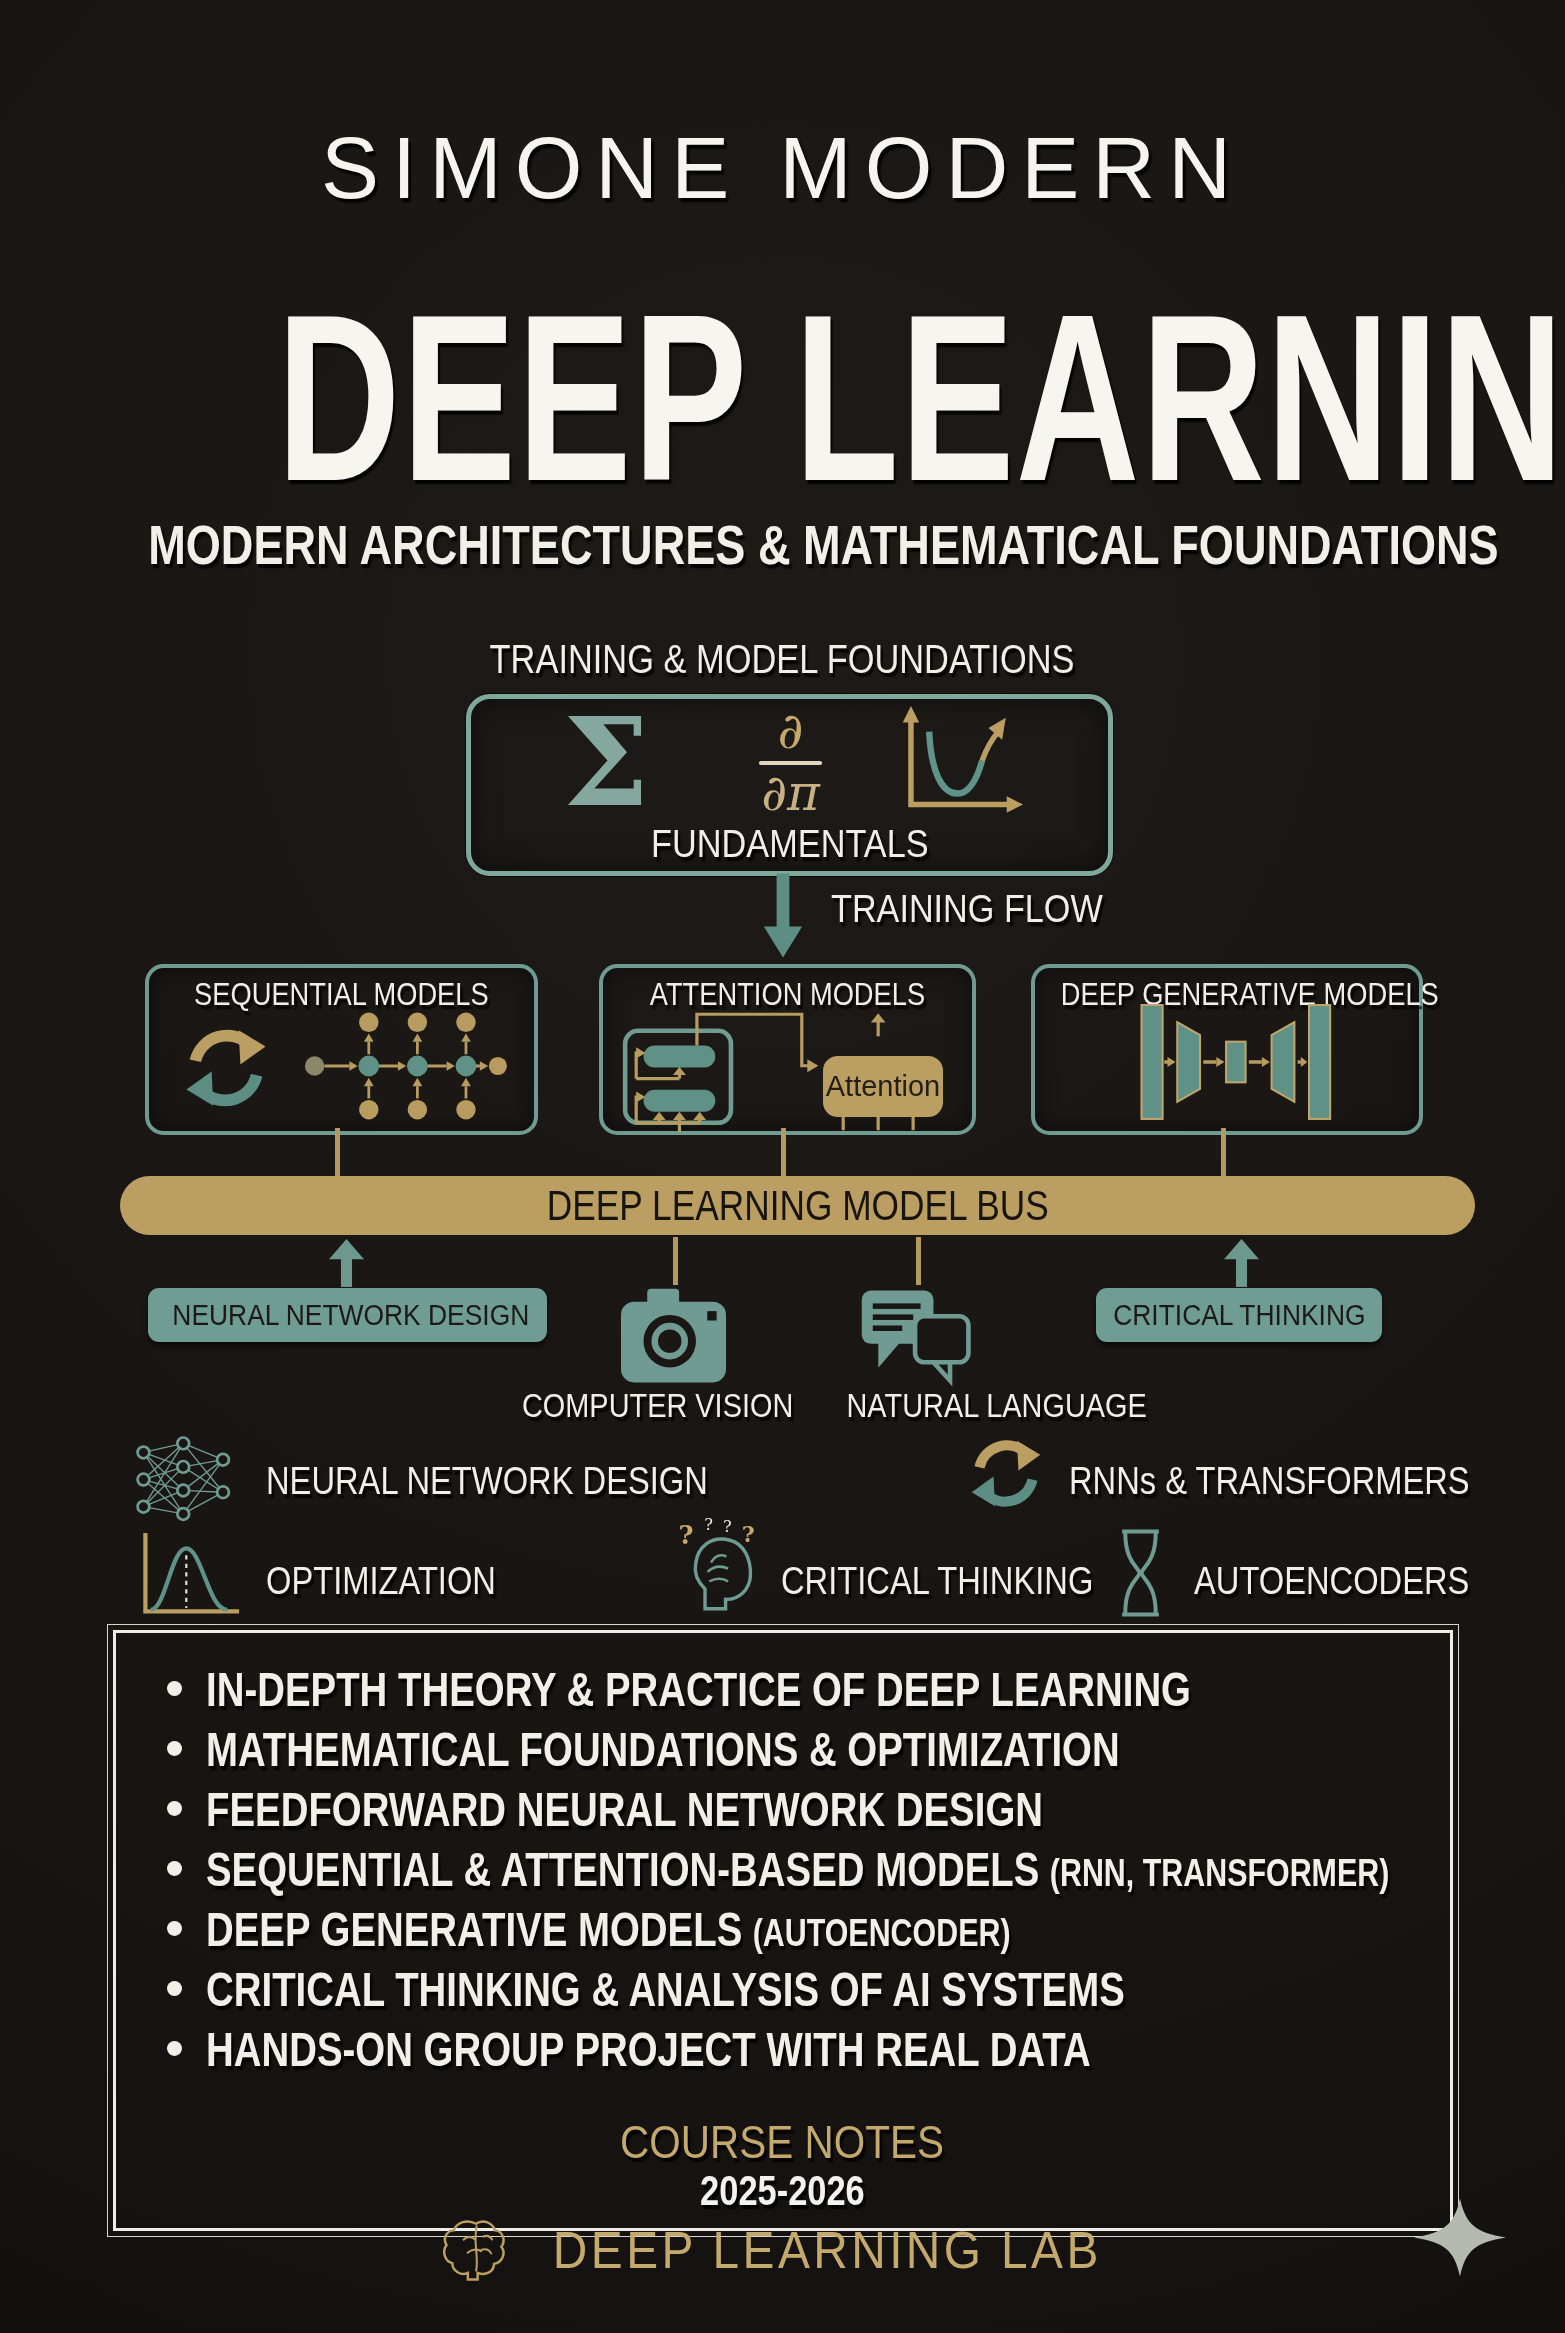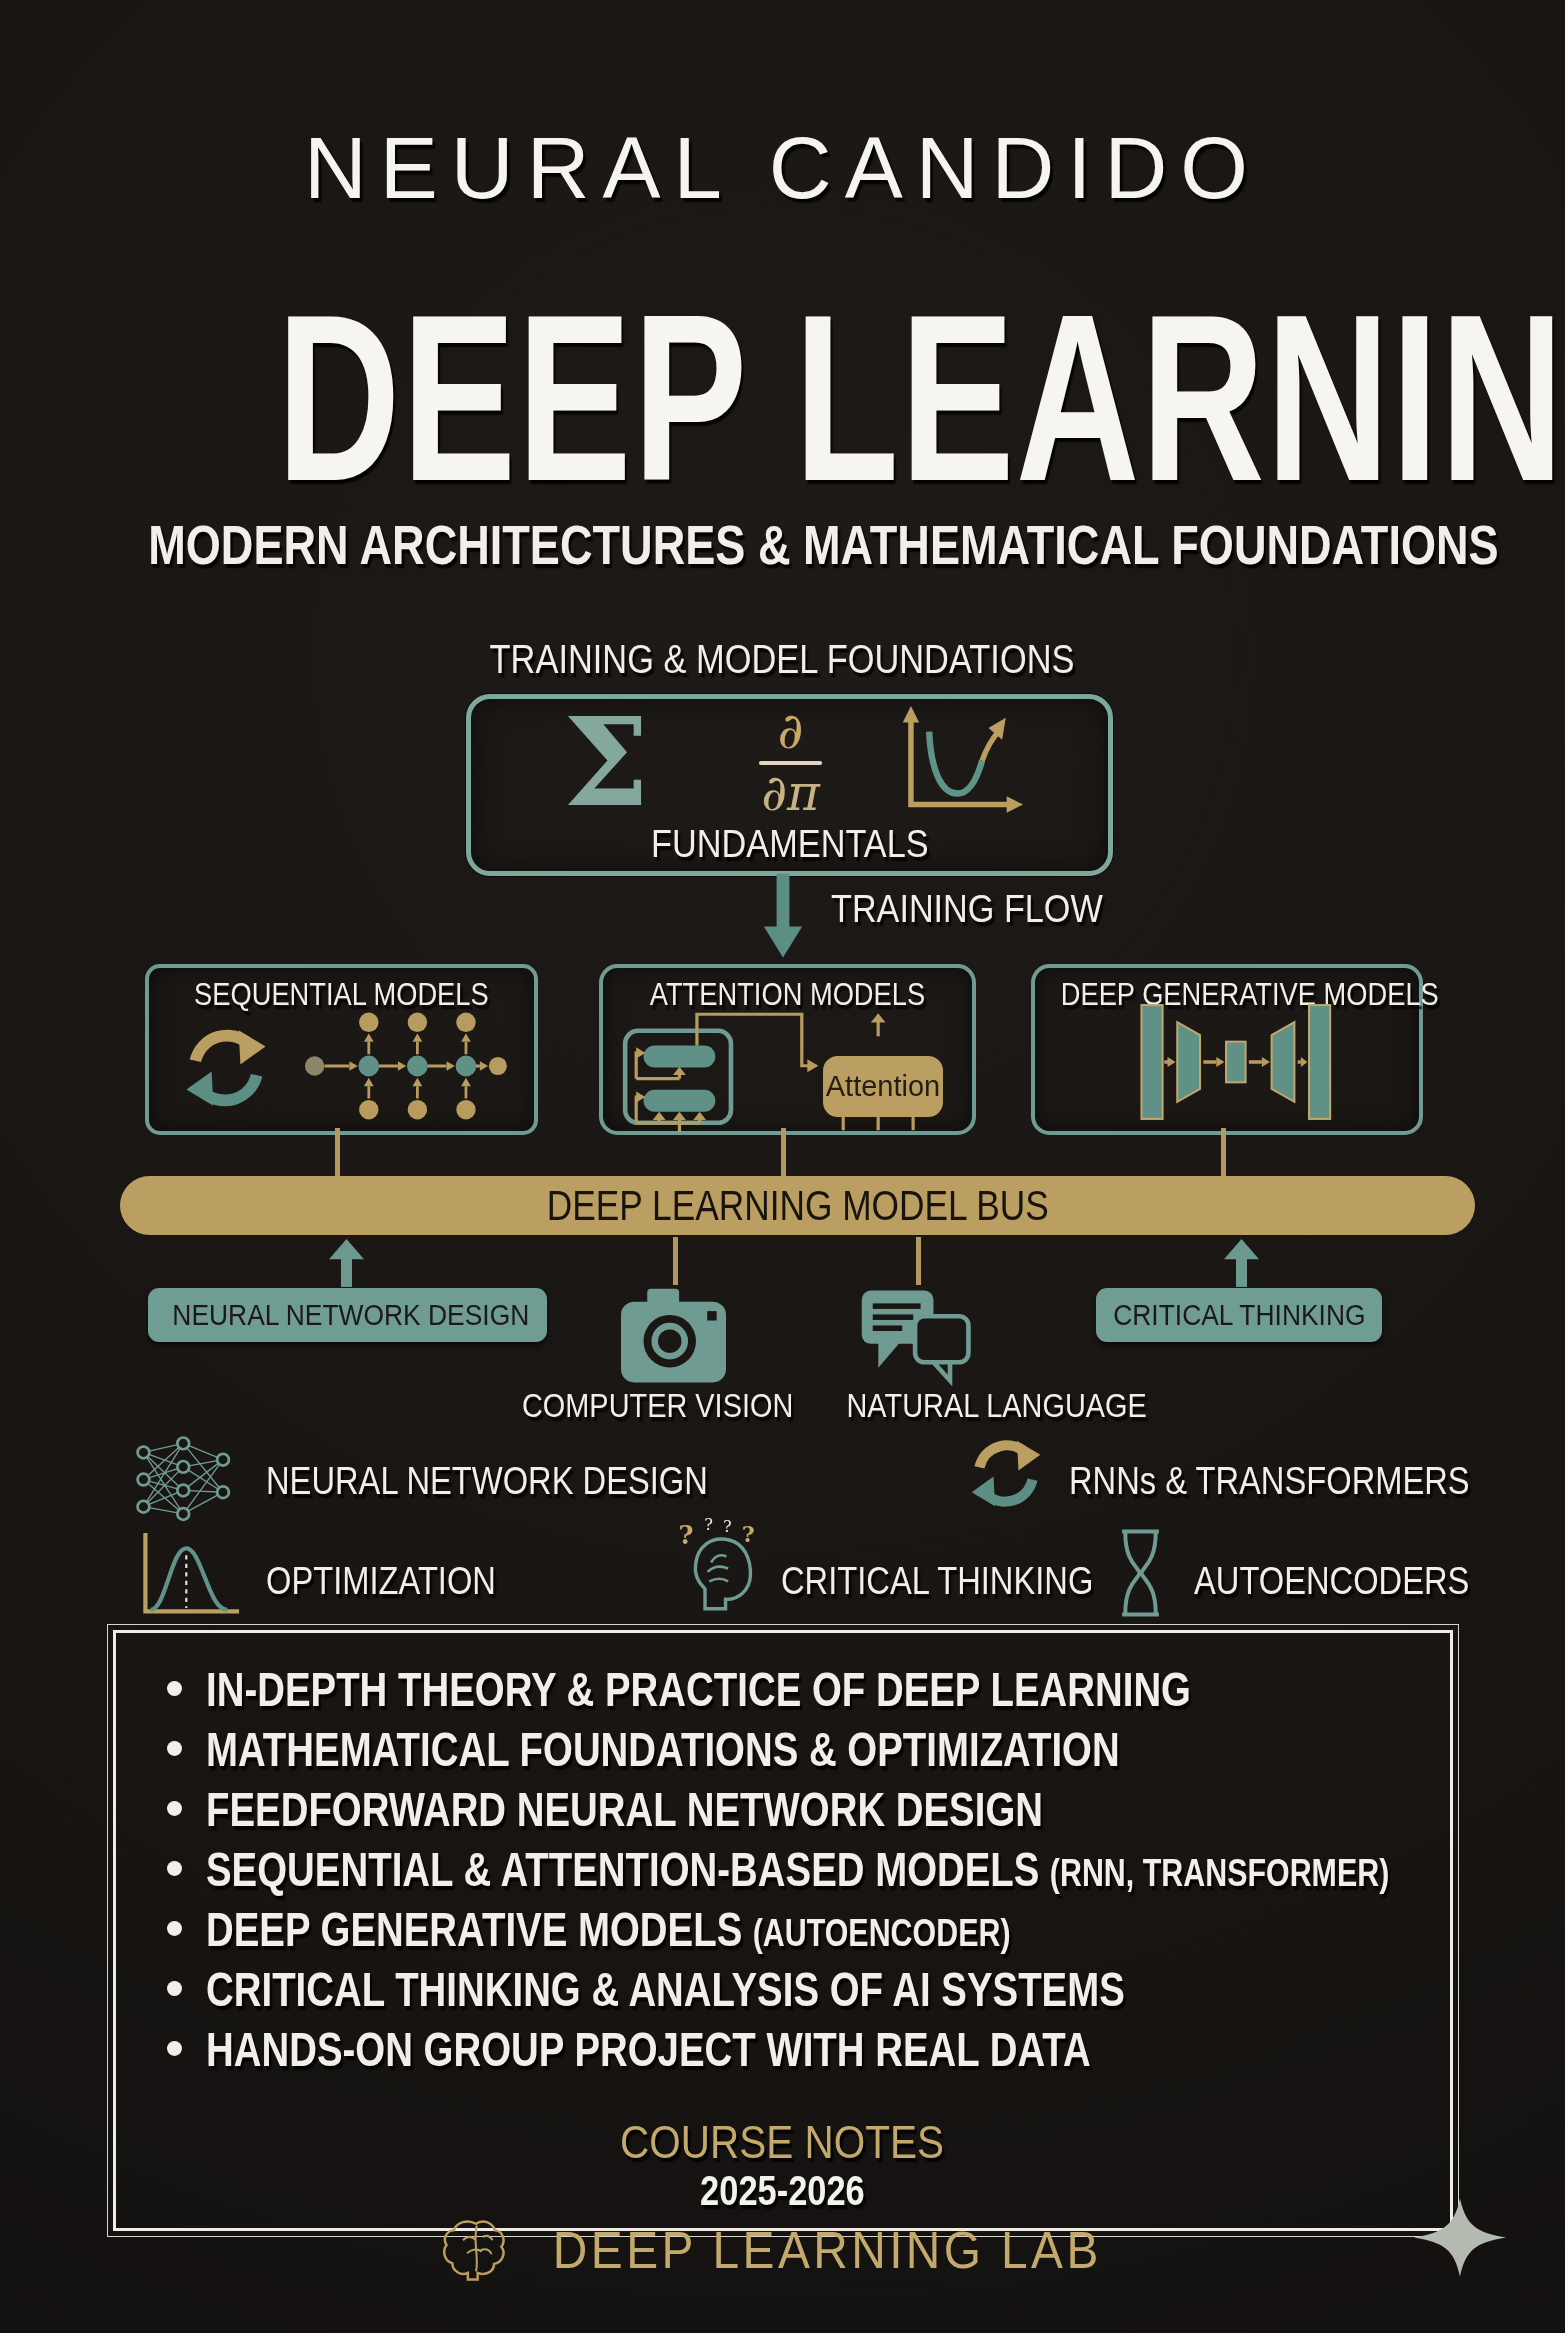--- a/index.html
+++ b/index.html
@@ -57,21 +57,21 @@
   .years .cx{--sx:0.82;}
   .lab-row{top:2217px;left:0;width:100%;display:flex;justify-content:center;align-items:center;gap:16.6px;}
   .lab-name{font-size:52px;color:#c4a96c;letter-spacing:3.7px;font-weight:400;}
   .lab-name .cx{--sx:0.92;}
 </style>
 </head>
 <body>
 
 <div id="poster">
 
-  <div class="abs ctr author shadow"><span class="cx" style="--sx:1">NEURAL CANDIDO</span></div>
+  <div class="abs ctr author shadow"><span class="cx" style="--sx:1">SIMONE MODERN</span></div>
   <div class="abs ctr title shadow"><span class="cx">DEEP LEARNING</span></div>
   <div class="abs ctr subtitle shadow"><span class="cx">MODERN ARCHITECTURES &amp; MATHEMATICAL FOUNDATIONS</span></div>
 
   <div class="abs ctr found-header shadow"><span class="cx">TRAINING &amp; MODEL FOUNDATIONS</span></div>
 
   <div class="abs fund-box">
     <div class="abs sigma">Σ</div>
     <div class="abs frac">
       <div class="num">∂</div>
       <div class="bar"></div>
@@ -87,21 +87,21 @@
     </svg>
     <div class="abs fund-label shadow"><span class="cx">FUNDAMENTALS</span></div>
   </div>
 
   <svg class="abs" style="left:762px;top:873px;" width="42" height="85" viewBox="0 0 46 92">
     <rect x="16" y="0" width="14" height="60" fill="#5d8e84"></rect>
     <polygon points="2,58 44,58 23,92" fill="#5d8e84"></polygon>
   </svg>
   <div class="abs flow-label shadow"><span class="cxl" style="--sx:0.9">TRAINING FLOW</span></div>
 
-  <div class="abs model-box" style="left:145px;width:385px;border-radius:15px;">
+  <div class="abs model-box" style="left:145px;width:385px;">
     <div class="box-title shadow"><span class="cx">SEQUENTIAL MODELS</span></div>
     <svg class="abs" style="left:29.5px;top:55px;" width="94" height="90" viewBox="0 0 100 100">
       <path d="M16,42 A36,36 0 0 1 76,24" stroke="#bb9e61" stroke-width="13" fill="none"></path>
       <polygon points="64,8 94,26 66,46" fill="#bb9e61"></polygon>
       <path d="M84,58 A36,36 0 0 1 24,76" stroke="#5d8e84" stroke-width="13" fill="none"></path>
       <polygon points="36,92 6,74 34,54" fill="#5d8e84"></polygon>
     </svg>
     <svg class="abs" style="left:140px;top:39px;" width="229" height="118" viewBox="0 0 300 170">
       <g stroke="#b89b5e" stroke-width="4" fill="none">
         <path d="M36,85 H72 M114,85 H142 M184,85 H212 M254,85 H260"></path>

